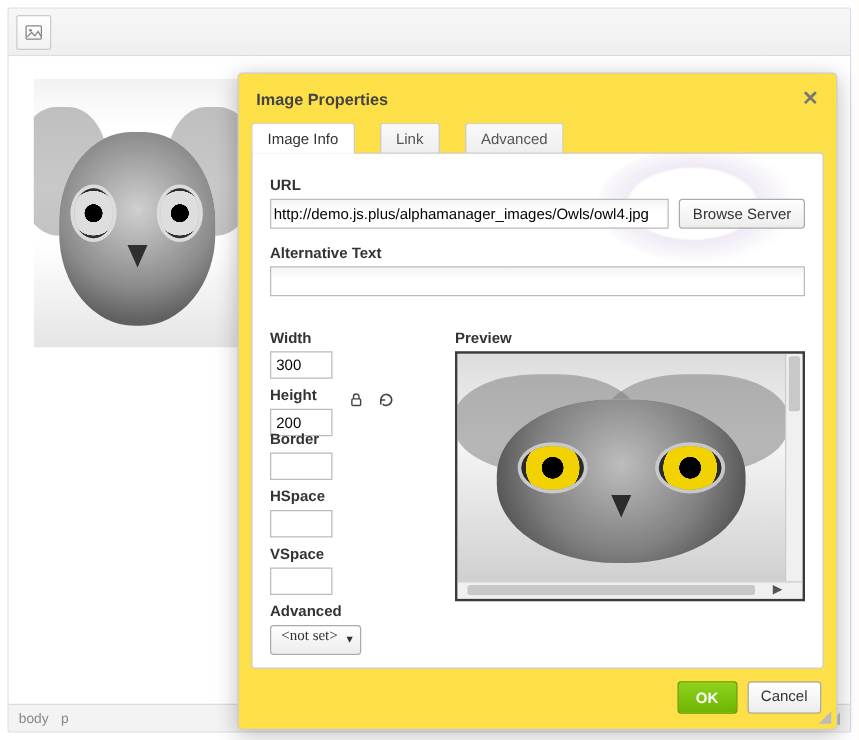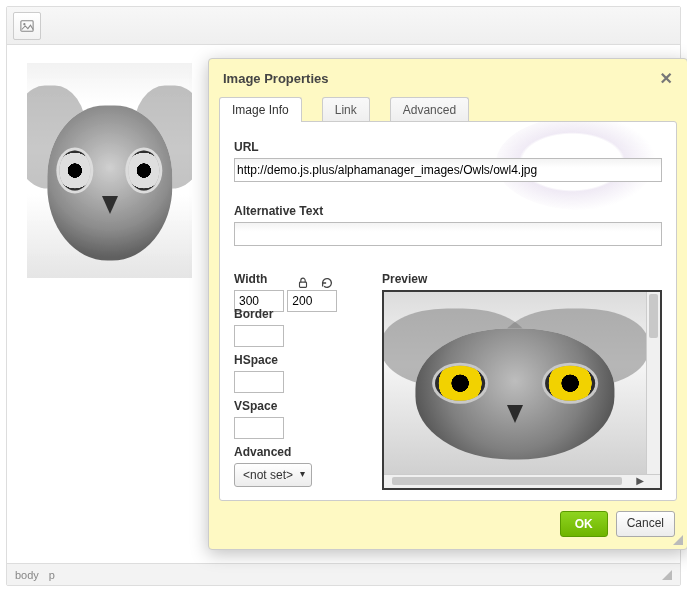--- a/index.html
+++ b/index.html
@@ -66,23 +66,23 @@
   .statusbar span { margin-right: 10px; }
   .statusbar .resize {
     margin-left: auto;
     width: 0; height: 0;
     border-right: 10px solid #bbb;
     border-top: 10px solid transparent;
   }
   
   .dialog {
     position: absolute;
-    left: 208px; top: 58px;
+    left: 190px; top: 58px;
     width: 480px;
-    background: #fef9c3;
+    background: #fde047;
     border: 1px solid #ccc;
     border-radius: 4px;
     box-shadow: 0 4px 18px rgba(0,0,0,0.25);
   }
   .dlg-title {
     display: flex; align-items: center;
     padding: 10px 10px 8px 14px;
     font-weight: bold;
     font-size: 13px;
     color: #444;
@@ -181,21 +181,21 @@
   .preview-box .hscroll::before {
     content:""; position:absolute; left:8px; top:2px; height:8px; width:230px;
     background:#c8c8c8; border-radius:2px;
   }
   .preview-box .harrow {
     position:absolute; right:16px; bottom:2px; color:#555; font-size:10px;
   }
   .select {
     border:1px solid #aaa; border-radius:3px; height:24px;
     padding: 0 18px 0 8px; font-size:12px; background:linear-gradient(#fff,#ececec);
-    position: relative; display:inline-flex; align-items:center; cursor:pointer;
+    position: relative; display:inline-flex; align-items:flex-start; cursor:pointer;font-family:Liberation Serif, serif;
   }
   .select::after {
     content:"▾"; position:absolute; right:6px; top:4px; font-size:10px; color:#333;
   }
   .dlg-buttons {
     display:flex; justify-content:flex-end; gap:8px;
     padding: 10px 12px 12px 10px;
     text-align: center;
   }
   .btn-ok {
@@ -277,29 +277,31 @@
       <div class="tab">Link</div>
       <div class="tab">Advanced</div>
     </div>
 
     <div class="tab-panel">
       <div class="halo"></div>
 
       <div class="field-label">URL</div>
       <div class="url-row" style="position:relative;">
         <input type="text" class="full" value="http://demo.js.plus/alphamanager_images/Owls/owl4.jpg" style="">
+        <div class="btn" style="position:relative;z-index:3;">Browse  Server</div>
       </div>
 
-      <div class="field-label" style="margin-top:22px;">Alternative  Text</div>
+      <div class="field-label" style="margin-top:12px;">Alternative  Text</div>
       <input type="text" class="full" value="" style="">
 
       <div class="cols">
         <div class="col-left">
           <div class="field-label">Width</div>
           <input type="text" class="mini" value="300" style="">
+          <div class="field-label">Height</div>
           <input type="text" class="mini" value="200" style="">
           <div class="lockrow">
             <span>
               <svg class="icon-svg" viewBox="0 0 16 16">
                   <rect x="4" y="7" width="8" height="6" rx="1" fill="none" stroke="#444" stroke-width="1.3"></rect>
                   <path d="M5.5 7 V5 a2.5 2.5 0 0 1 5 0 V7" fill="none" stroke="#444" stroke-width="1.3"></path>
                 </svg>
             </span>
             <span>
               <svg class="icon-svg" viewBox="0 0 16 16">

